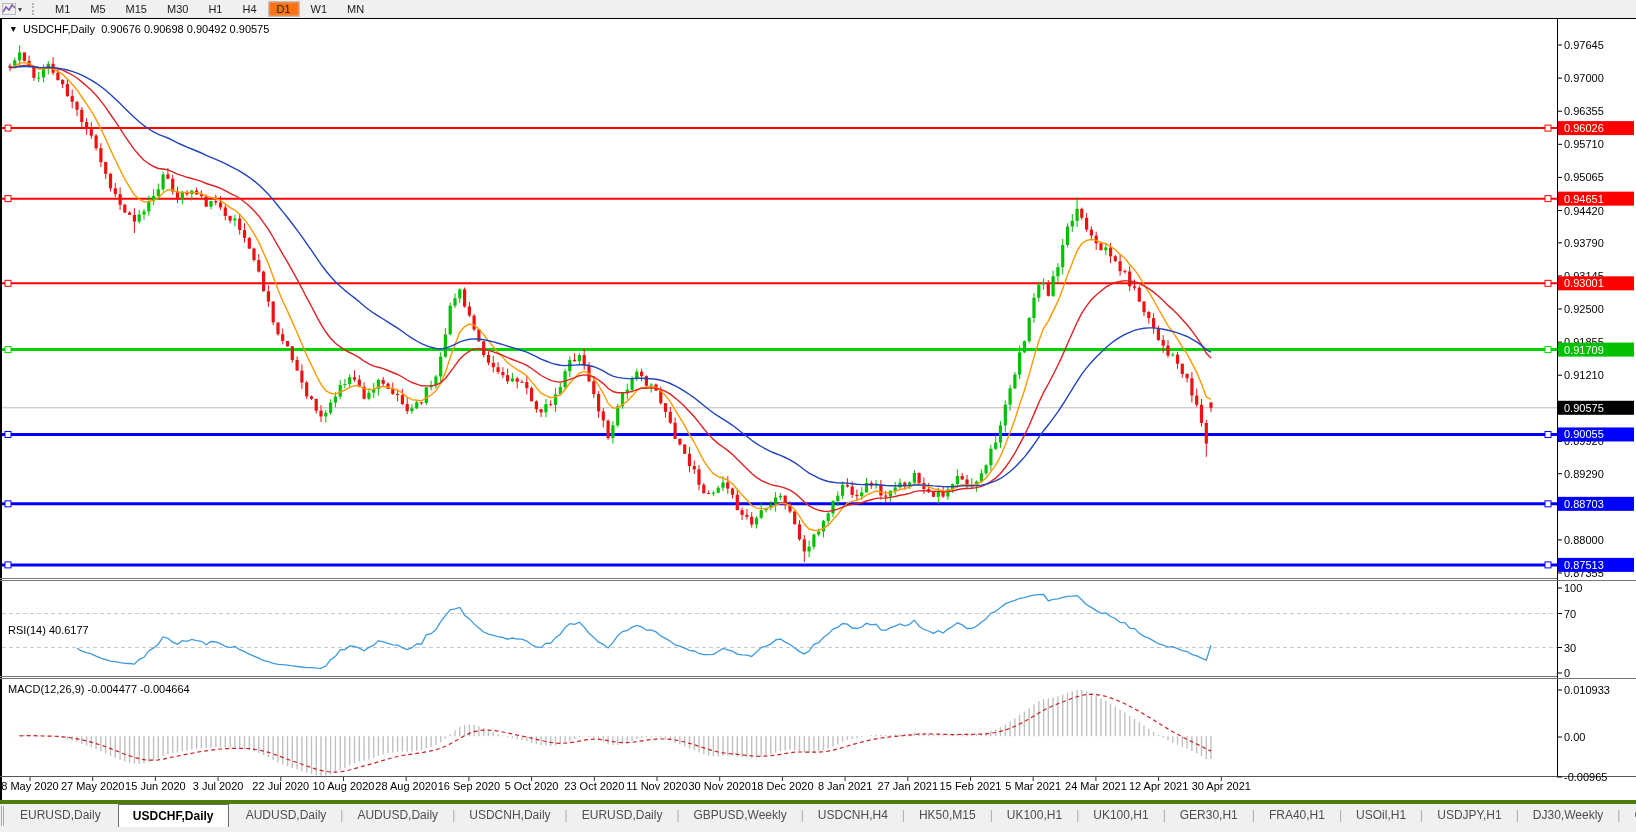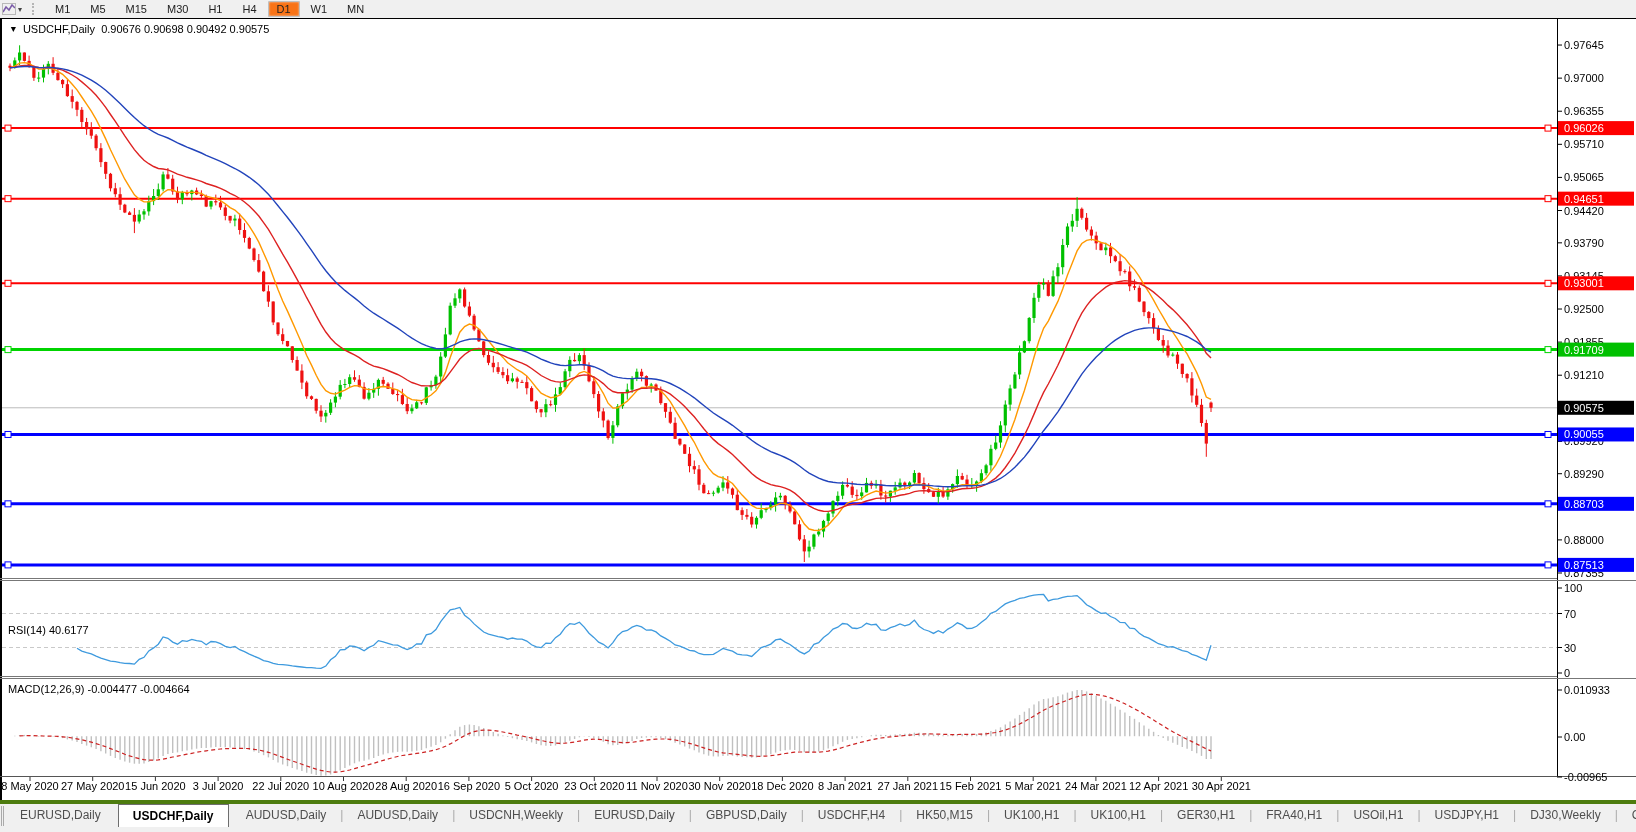--- a/index.html
+++ b/index.html
@@ -962,27 +962,27 @@
     <div class="grip"></div>
     <div id="tabs-container" style="display:flex;align-items:flex-start;">
         <div class="tab">EURUSD,Daily</div>
         <div class="tab-sep" style="visibility: hidden;">|</div>
         <div class="tab active">USDCHF,Daily</div>
         <div class="tab-sep" style="visibility: hidden;">|</div>
         <div class="tab">AUDUSD,Daily</div>
         <div class="tab-sep">|</div>
         <div class="tab">AUDUSD,Daily</div>
         <div class="tab-sep">|</div>
-        <div class="tab">USDCNH,Weekly</div>
+        <div class="tab">USDCNH,Daily</div>
         <div class="tab-sep">|</div>
         <div class="tab">EURUSD,Daily</div>
         <div class="tab-sep">|</div>
-        <div class="tab">GBPUSD,Daily</div>
-        <div class="tab-sep">|</div>
-        <div class="tab">USDCHF,H4</div>
+        <div class="tab">GBPUSD,Weekly</div>
+        <div class="tab-sep">|</div>
+        <div class="tab">USDCNH,H4</div>
         <div class="tab-sep">|</div>
         <div class="tab">HK50,M15</div>
         <div class="tab-sep">|</div>
         <div class="tab">UK100,H1</div>
         <div class="tab-sep">|</div>
         <div class="tab">UK100,H1</div>
         <div class="tab-sep">|</div>
         <div class="tab">GER30,H1</div>
         <div class="tab-sep">|</div>
         <div class="tab">FRA40,H1</div>

